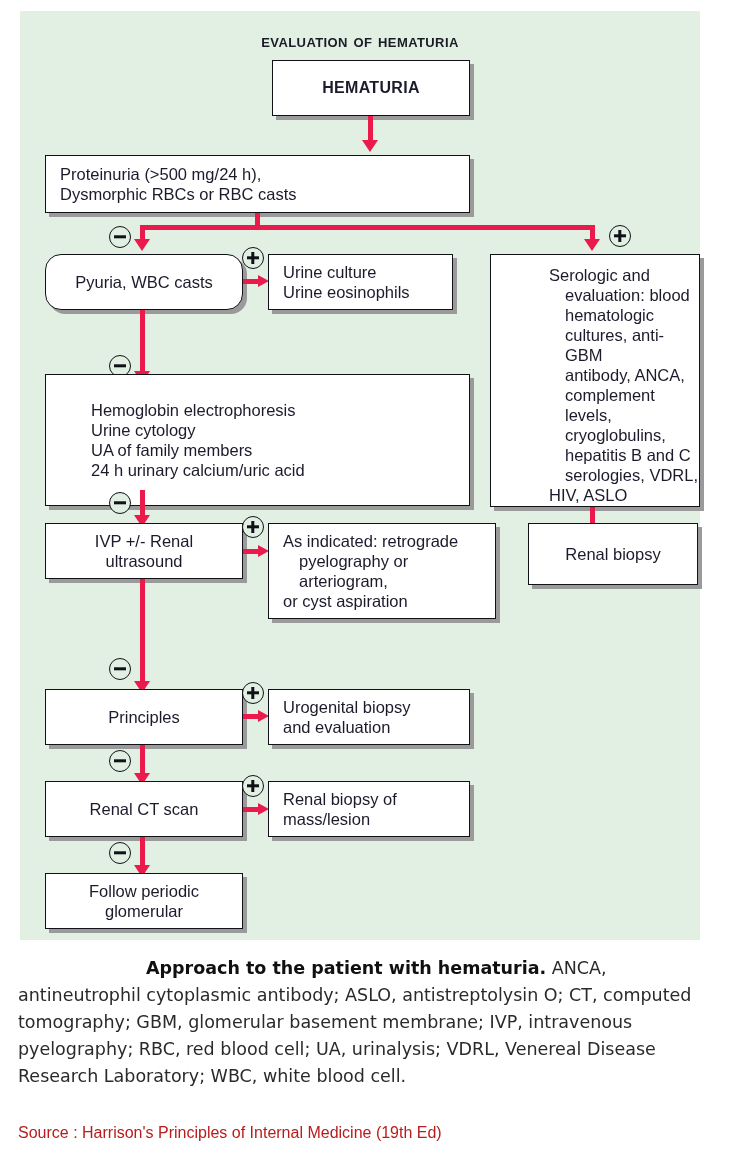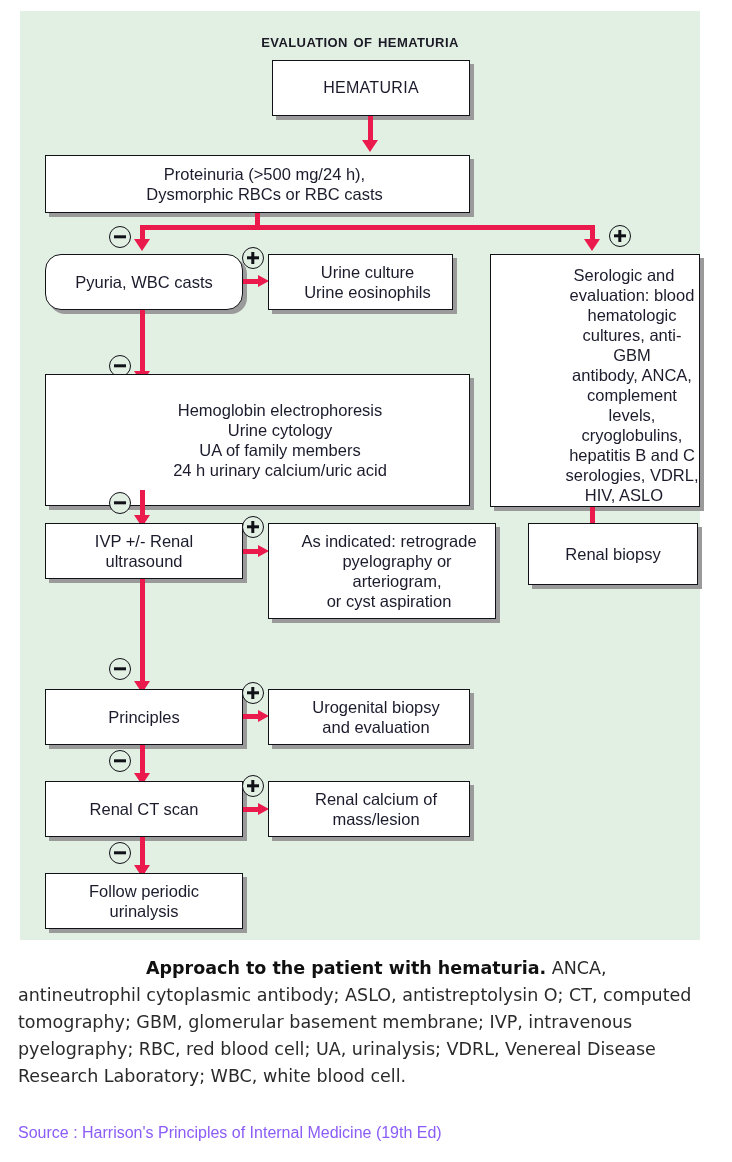--- a/index.html
+++ b/index.html
@@ -39,23 +39,23 @@
     box-shadow:4px 4px 0 0 #9a9a9a;
     color:#1b1b2c;
     font-size:16.5px;
     line-height:20px;
     display:flex;
     align-items:center;
   }
   .box .txt{ width:100%; }
   .c  { text-align:center; }
   .l  { text-align:left; }
-  .box.pad-l .txt{ padding-left:14px;text-align:center; }
+  .box.pad-l .txt{ padding-left:14px; }
   .box.pad-c .txt{ padding:0 8px; }
-  .bold{ font-weight:normal; font-size:16px; letter-spacing:.3px; }
+  .bold{ font-weight:bold; font-size:16px; letter-spacing:.3px; }
   .ind{ display:block; }
   .ind.sub{ padding-left:16px; }
   
   .ln{ position:absolute; background:#eb1a4c; }
   .vh{ width:5px; }
   .hh{ height:5px; }
   .arrow-d{
     position:absolute; width:0; height:0;
     border-left:8px solid transparent;
     border-right:8px solid transparent;
@@ -94,21 +94,21 @@
     line-height:27px;
     color:#2a2a2a;
     text-align:left;
   }
   #caption b{ color:#101010; }
   #caption .lead{ padding-left:128px; }
   #source{
     position:absolute;
     left:18px; top:1124px; width:700px;
     font-size:16px;
-    color:#8b5cf6;
+    color:#b91c1c;
   }
 </style>
 </head>
 <body>
 
 <div id="panel">
 
   <div id="title">Evaluation of Hematuria</div>
 
   <div class="box c pad-c" style="left:252px; top:49px; width:198px; height:56px;">
@@ -236,33 +236,33 @@
   <div class="box c pad-c" style="left:25px; top:770px; width:198px; height:56px;">
     <span class="txt">Renal CT scan</span>
   </div>
 
   <div class="ln hh" style="left:223px; top:796px; width:20px; height:5px;"></div>
   <div class="arrow-r" style="left:238px; top:792px;"></div>
   <div class="mk plus" style="left:222px; top:764px;"></div>
 
   <div class="box l pad-l" style="left:248px; top:770px; width:202px; height:56px;">
     <span class="txt">
-      <span class="ind">Renal calcium of</span>
+      <span class="ind">Renal biopsy of</span>
       <span class="ind">mass/lesion</span>
     </span>
   </div>
 
   <div class="ln vh" style="left:120px; top:826px; width:5px; height:36px;"></div>
   <div class="arrow-d" style="left:114px; top:854px;"></div>
   <div class="mk" style="left:89px; top:831px;"></div>
 
   <div class="box c pad-c" style="left:25px; top:862px; width:198px; height:56px;">
     <span class="txt">
       <span class="ind">Follow periodic</span>
-      <span class="ind">urinalysis</span>
+      <span class="ind">glomerular</span>
     </span>
   </div>
 
 </div>
 
 <div id="caption"><span class="lead"><b>Approach to the patient with hematuria.</b></span><span> ANCA, antineutrophil cytoplasmic antibody; ASLO, antistreptolysin O; CT, computed tomography; GBM, glomerular basement membrane; IVP, intravenous pyelography; RBC, red blood cell; UA, urinalysis; VDRL, Venereal Disease Research Laboratory; WBC, white blood cell.</span></div>
 
 <div id="source">Source : Harrison's Principles of Internal Medicine (19th Ed)</div>
 
 </body></html>

